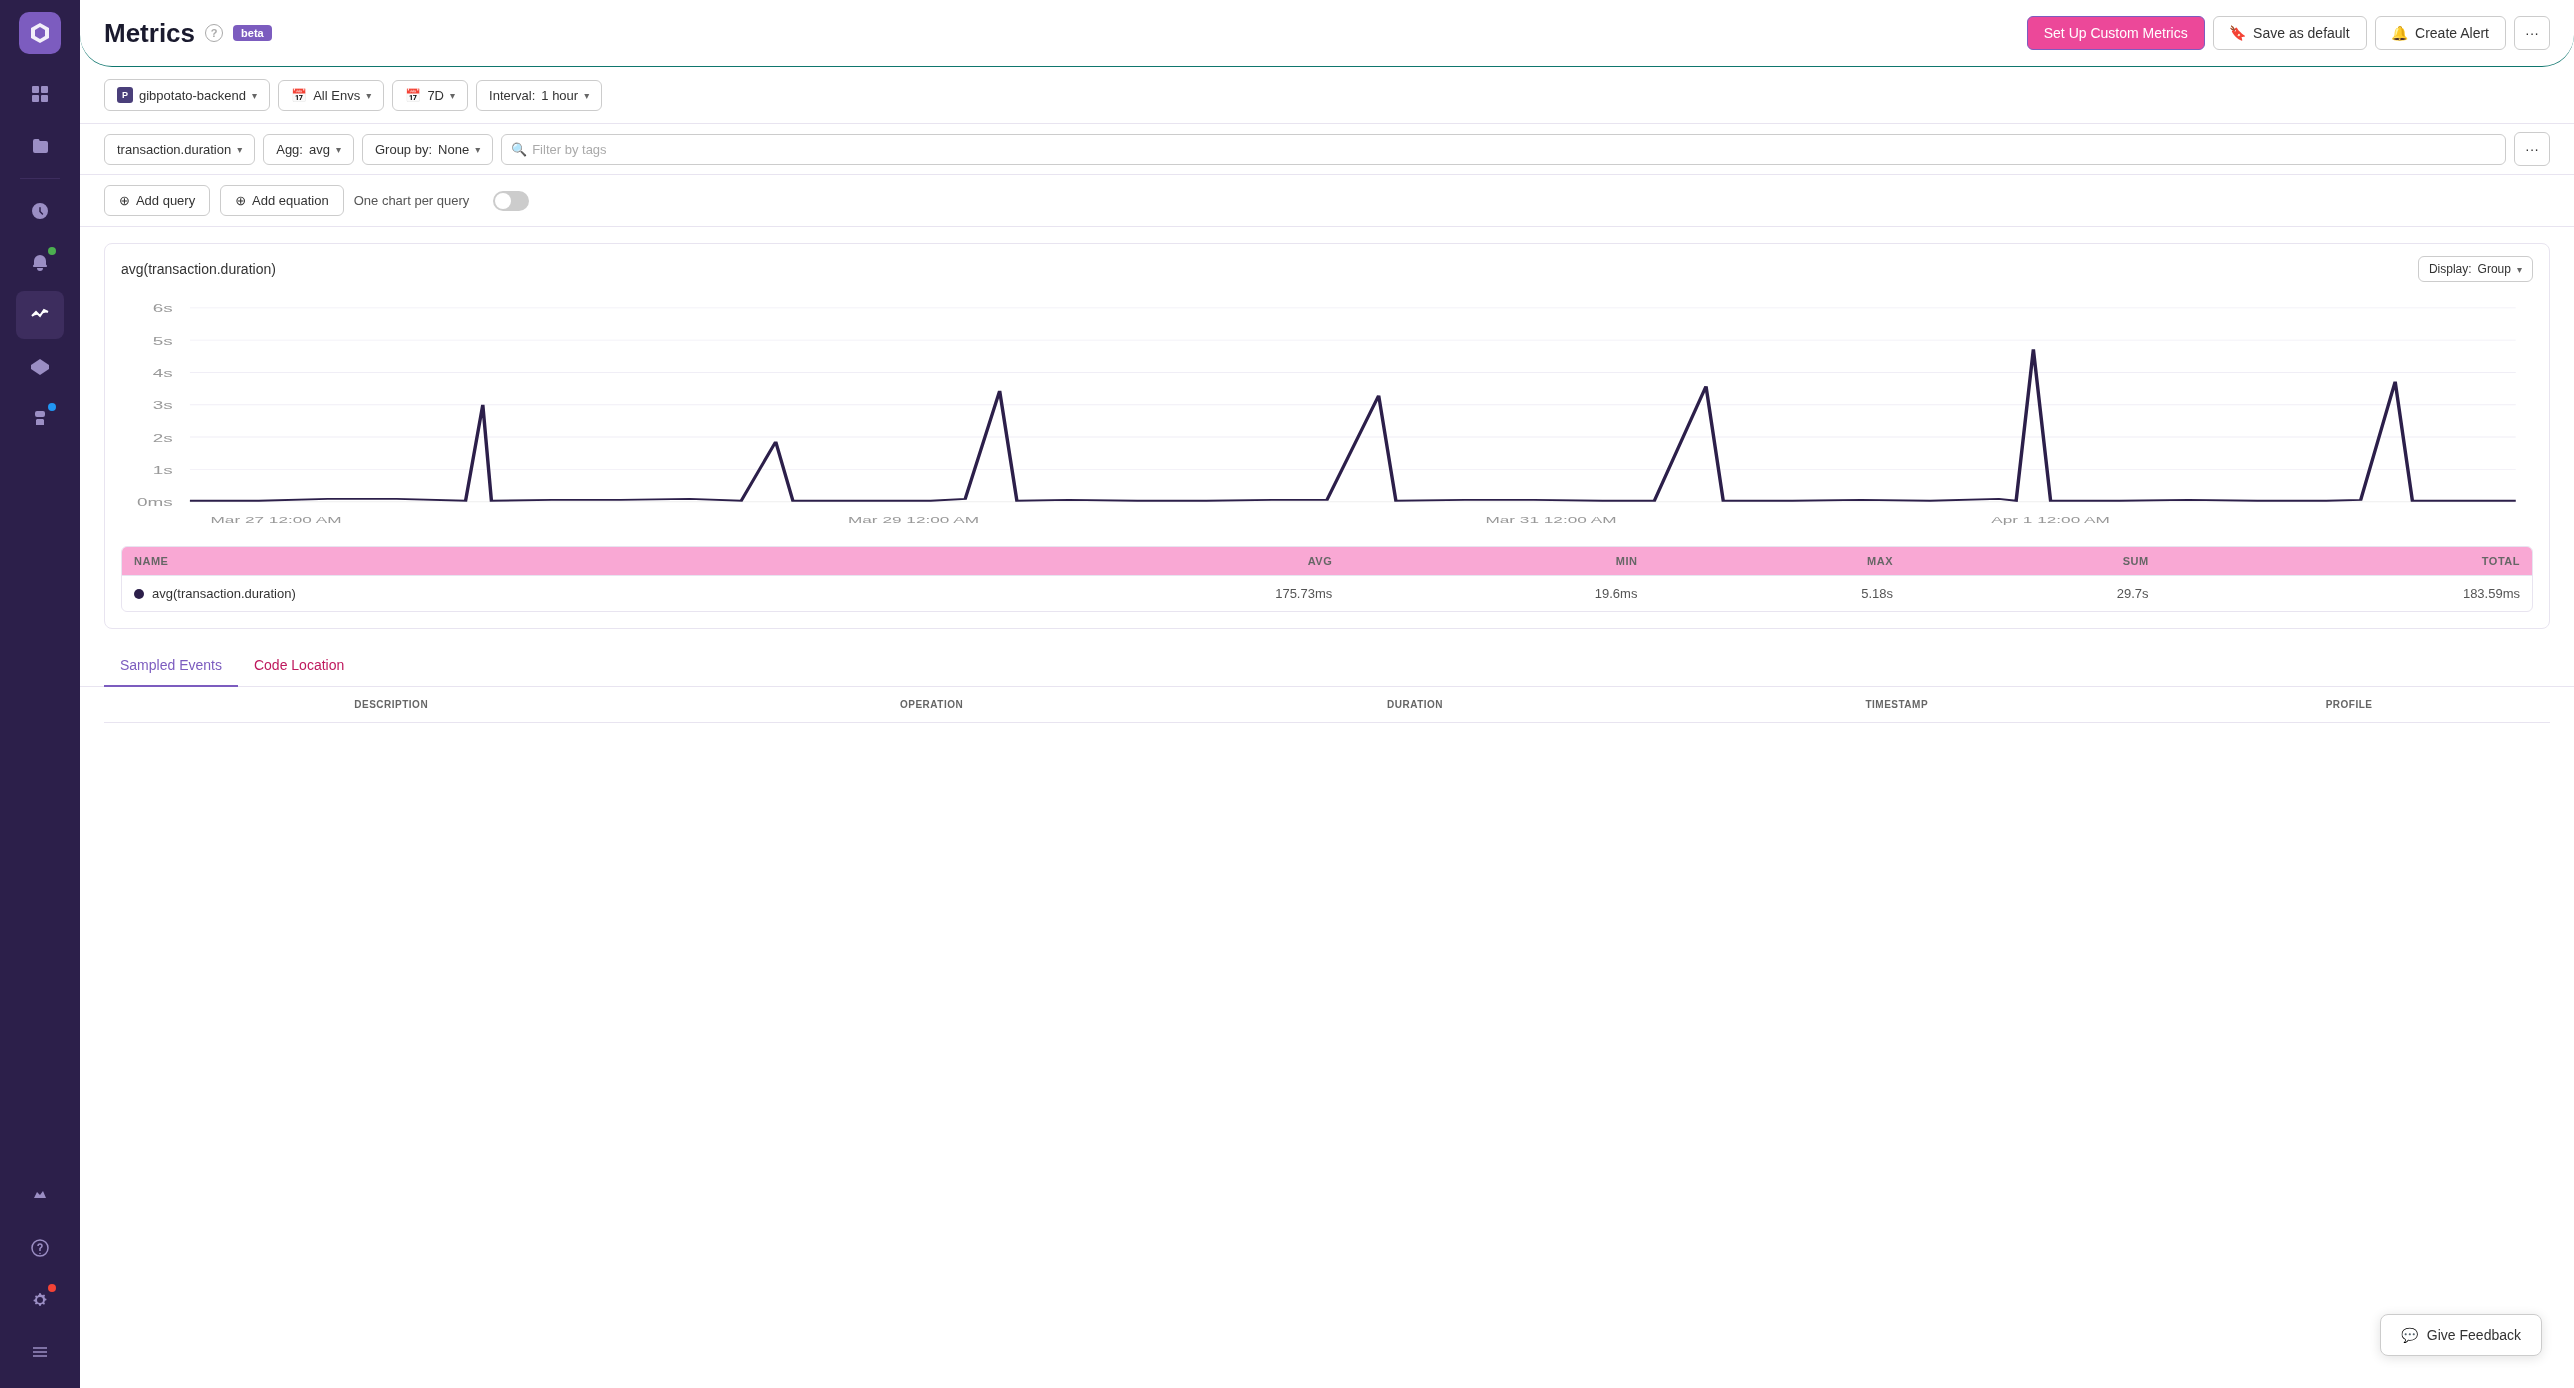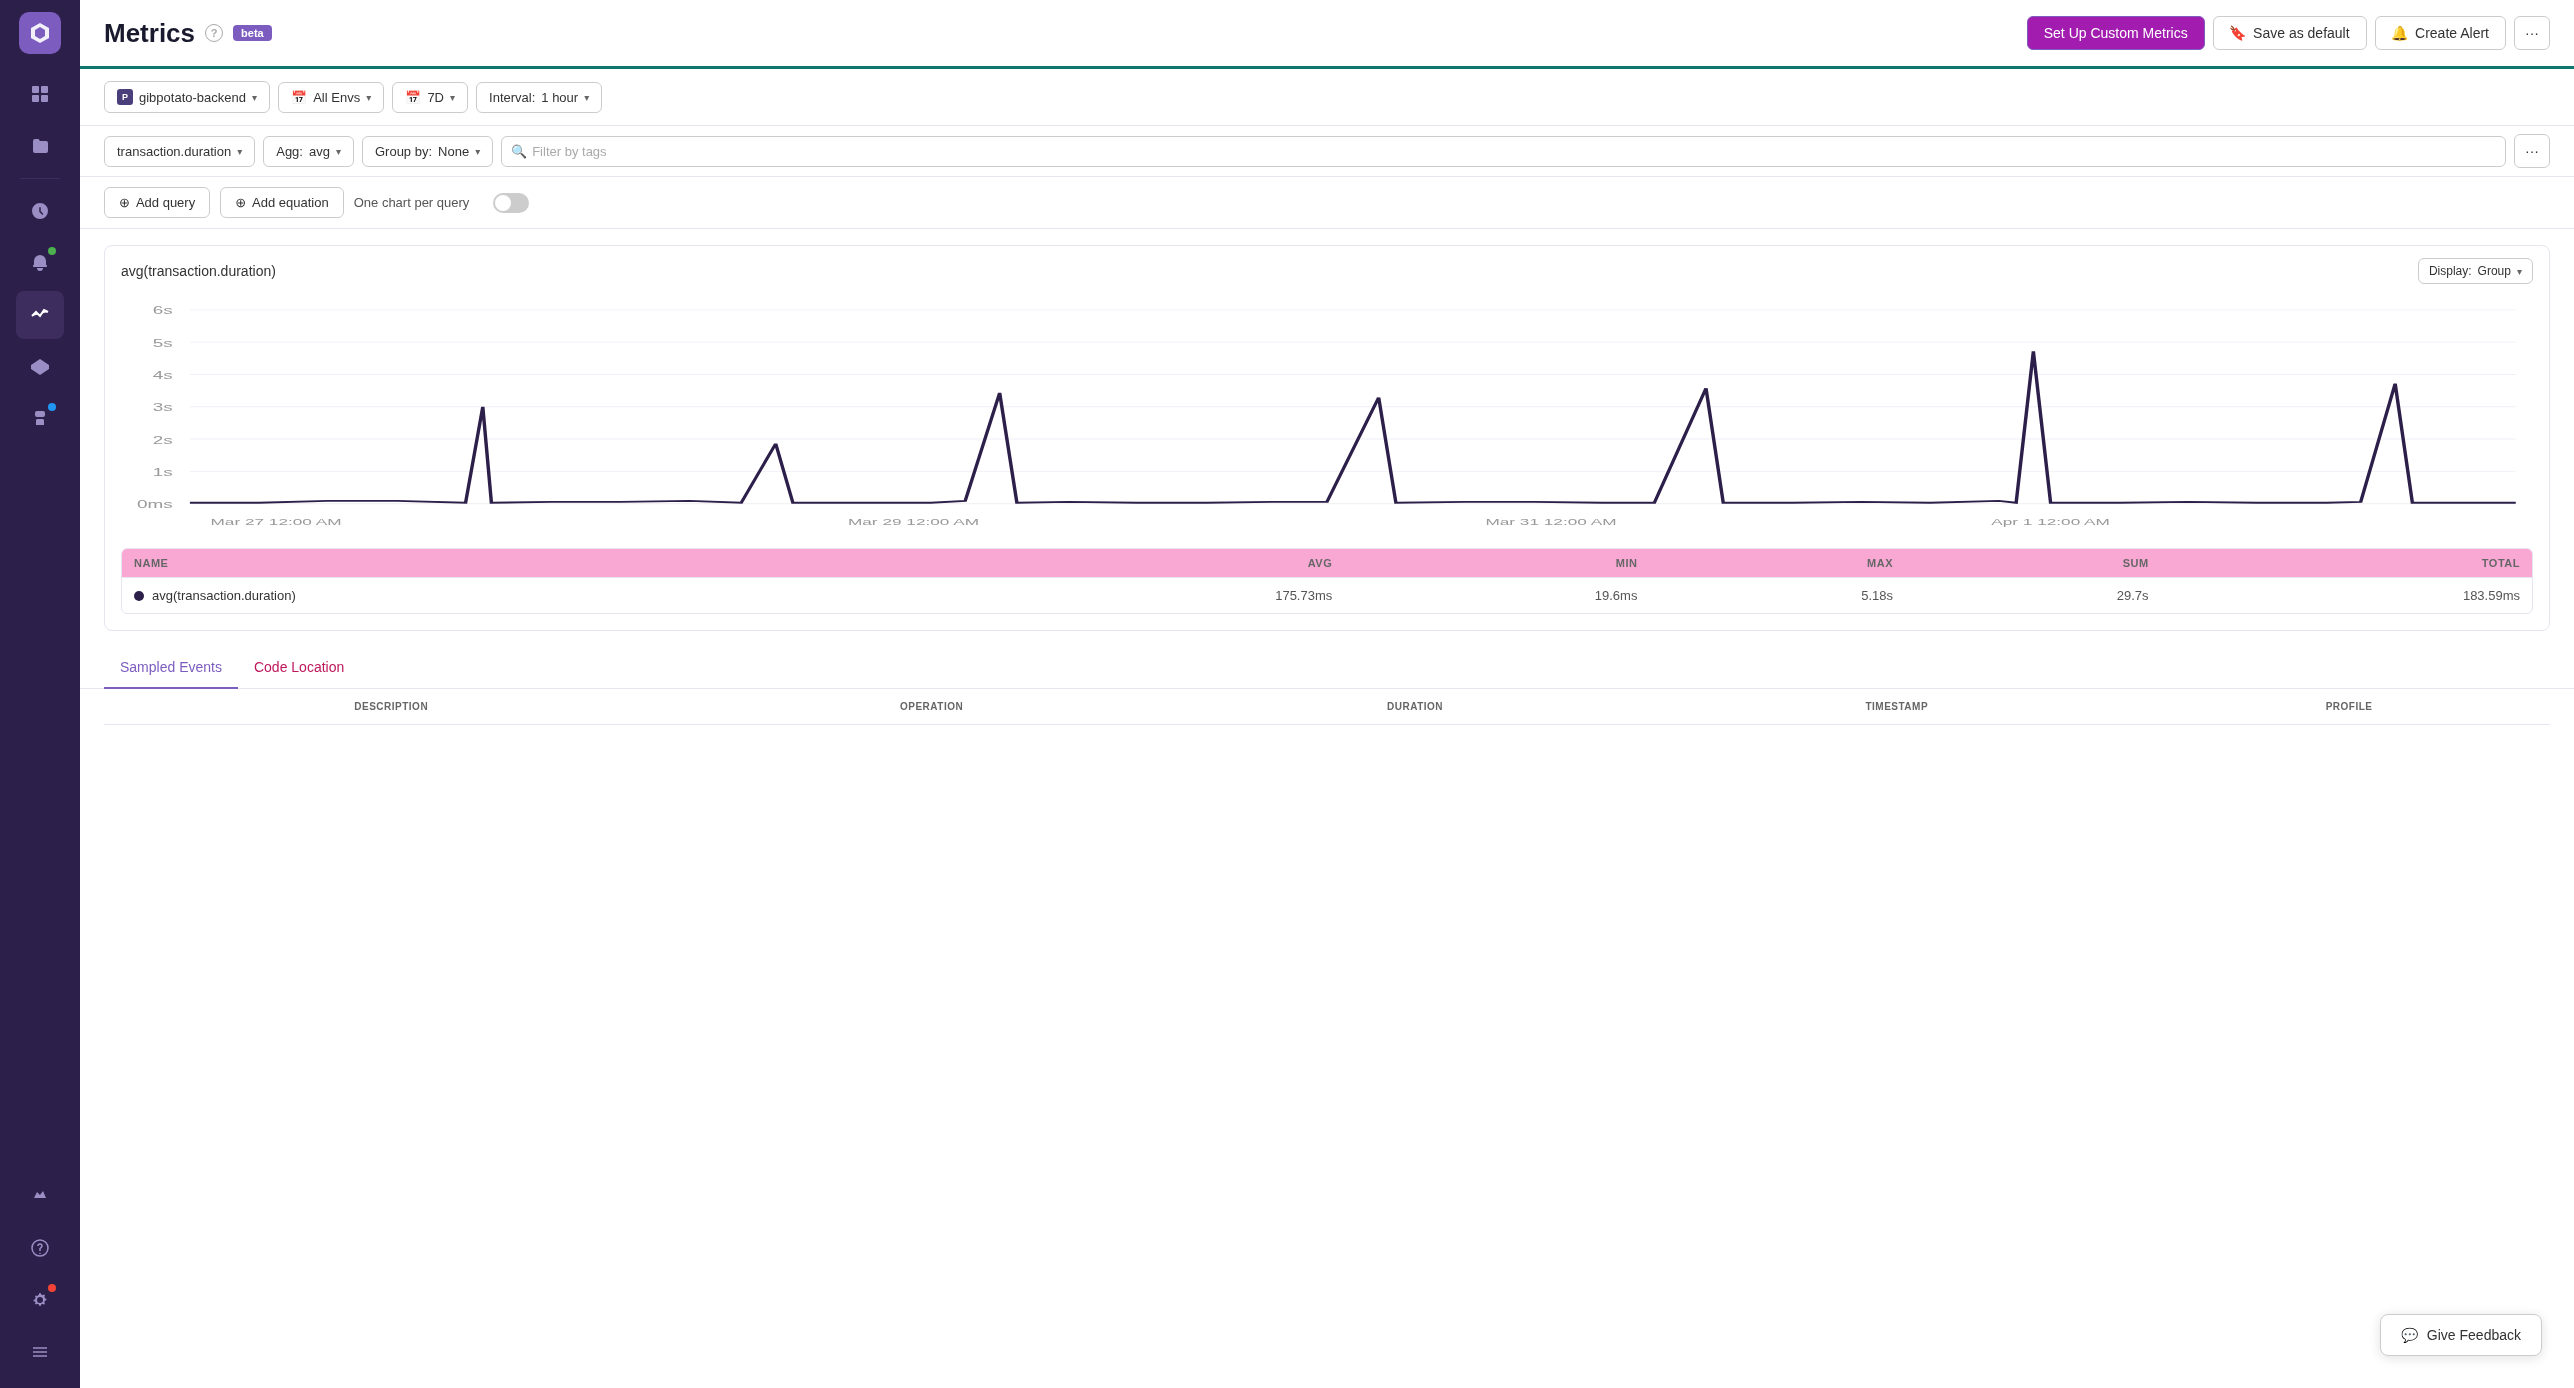--- a/index.html
+++ b/index.html
@@ -54,23 +54,24 @@
       display: flex;
       flex-direction: column;
       overflow: hidden;
     }
 
     
     .header {
       display: flex;
       align-items: center;
       padding: 16px 24px;
-      border-bottom: 3px solid #0f766e;
+      border-bottom: 1px solid #0f766e;
       background: #fff;
       gap: 18px;
+      border-radius: 32px;
     }
     .header-title {
       font-size: 26px;
       font-weight: 700;
       color: #1a1a2e;
       display: flex;
       align-items: center;
       gap: 10px;
     }
     .header-title .help-icon {
@@ -93,21 +94,21 @@
     .header-spacer { flex: 1; }
     .btn {
       display: flex; align-items: center; gap: 6px;
       padding: 8px 16px;
       border-radius: 6px;
       font-size: 14px;
       font-weight: 500;
       cursor: pointer;
       border: 1px solid transparent;
     }
-    .btn-primary { background: #a21caf; color: #fff; border-color: #7c5cbf; }
+    .btn-primary { background: #ec4899; color: #fff; border-color: #7c5cbf; }
     .btn-outline { background: #fff; color: #333; border-color: #ccc; }
     .btn-icon-only { padding: 8px 10px; }
     .header-actions { display: flex; gap: 8px; align-items: center; }
 
     
     .toolbar {
       padding: 12px 24px;
       display: flex;
       gap: 8px;
       align-items: center;

